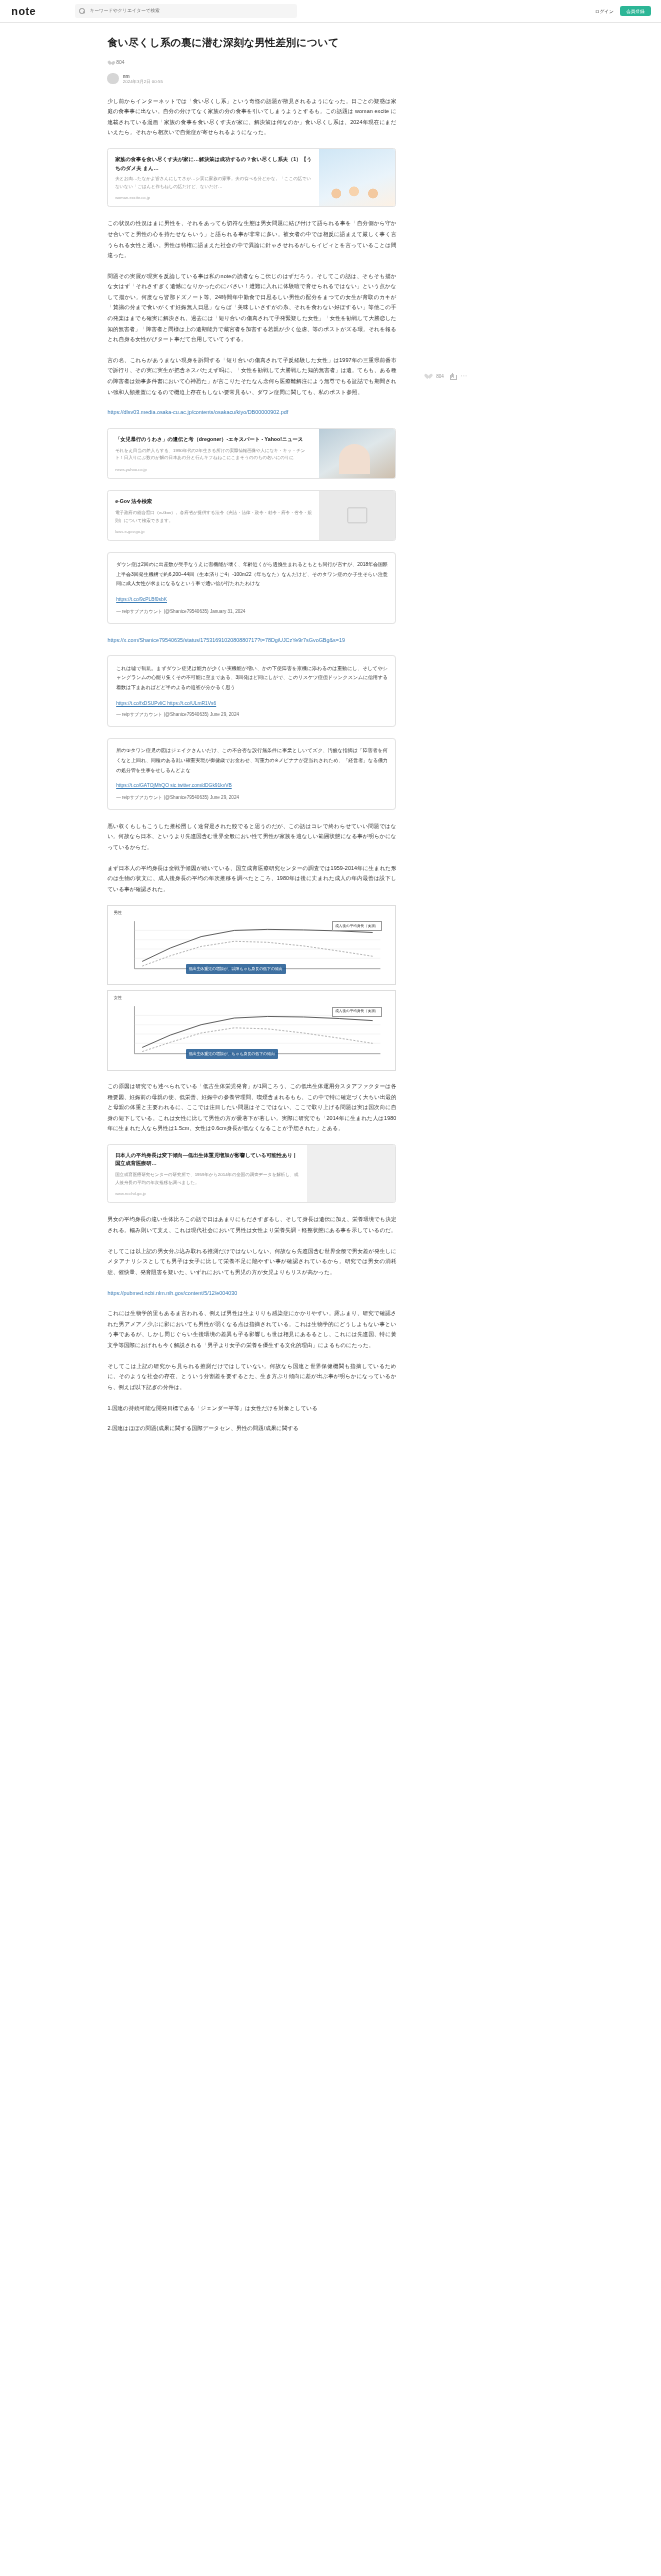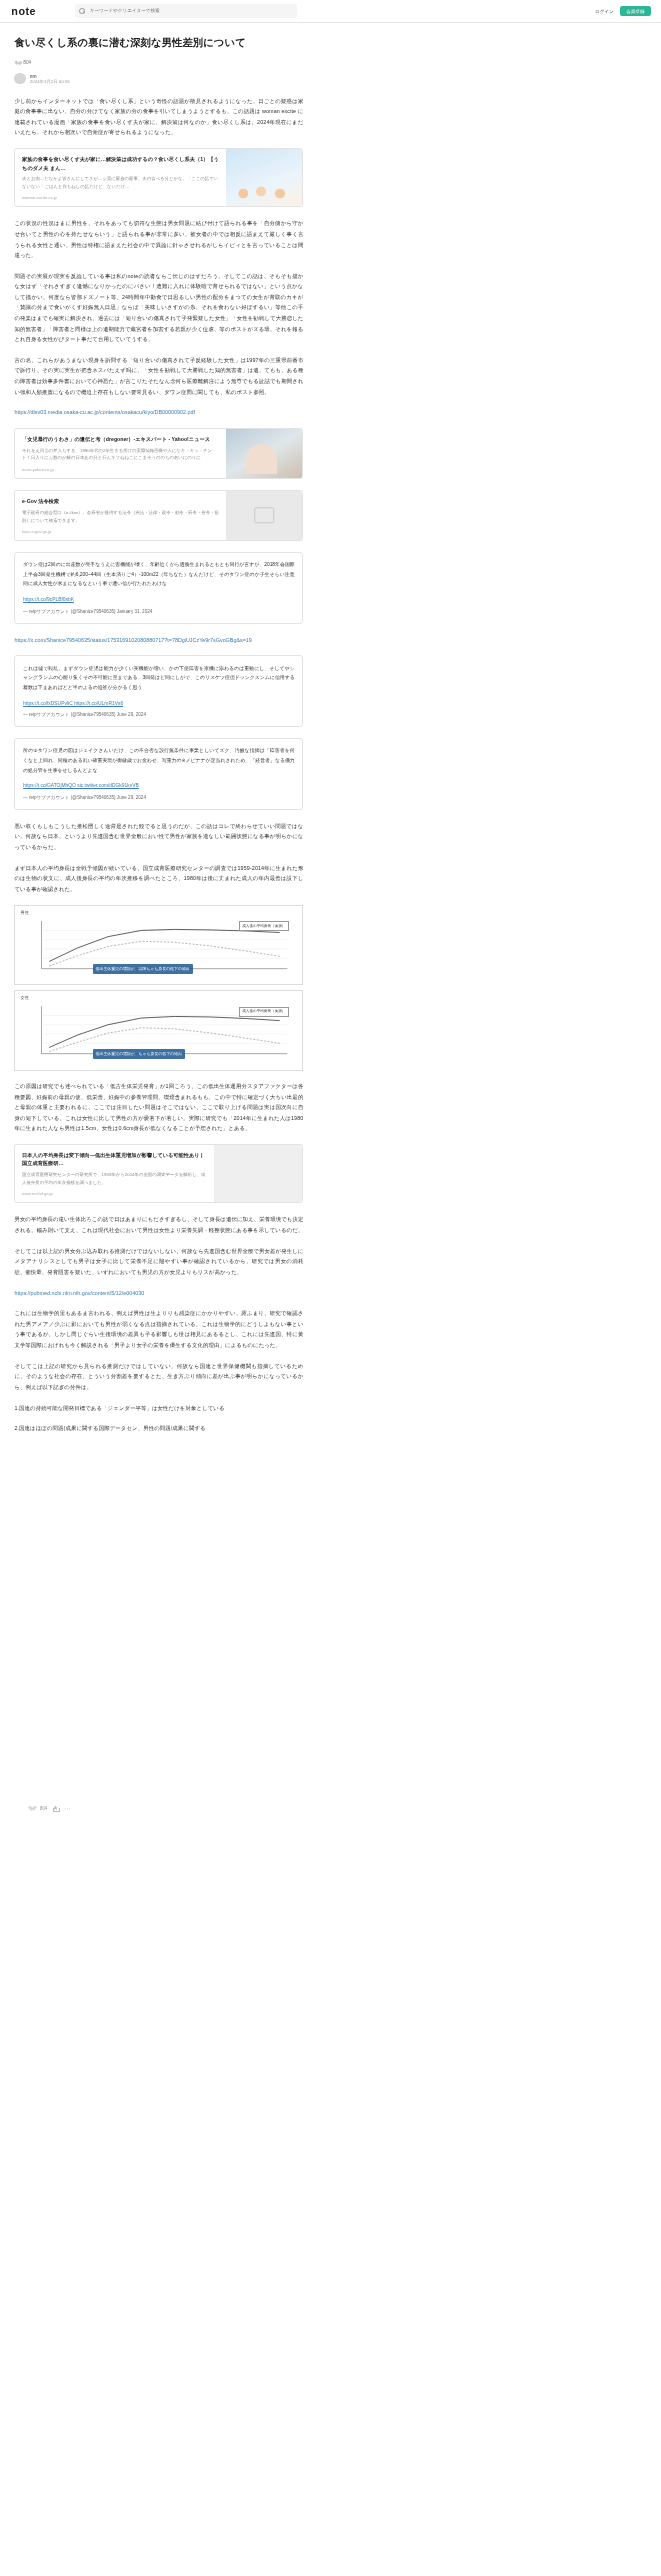--- a/index.html
+++ b/index.html
@@ -69,21 +69,20 @@
     border: none;
     font-family: inherit;
   }
 
   
   .page {
     width: 570px;
     display: flex;
     justify-content: center;
     padding-top: 9.3px;
-    flex-direction: column;
   }
   .article {
     width: 289px;
     margin-left: 14.4px;
   }
   .side-rail {
     width: 62px;
     margin-left: 18.5px;
     padding-top: 340px;
     display: flex;

